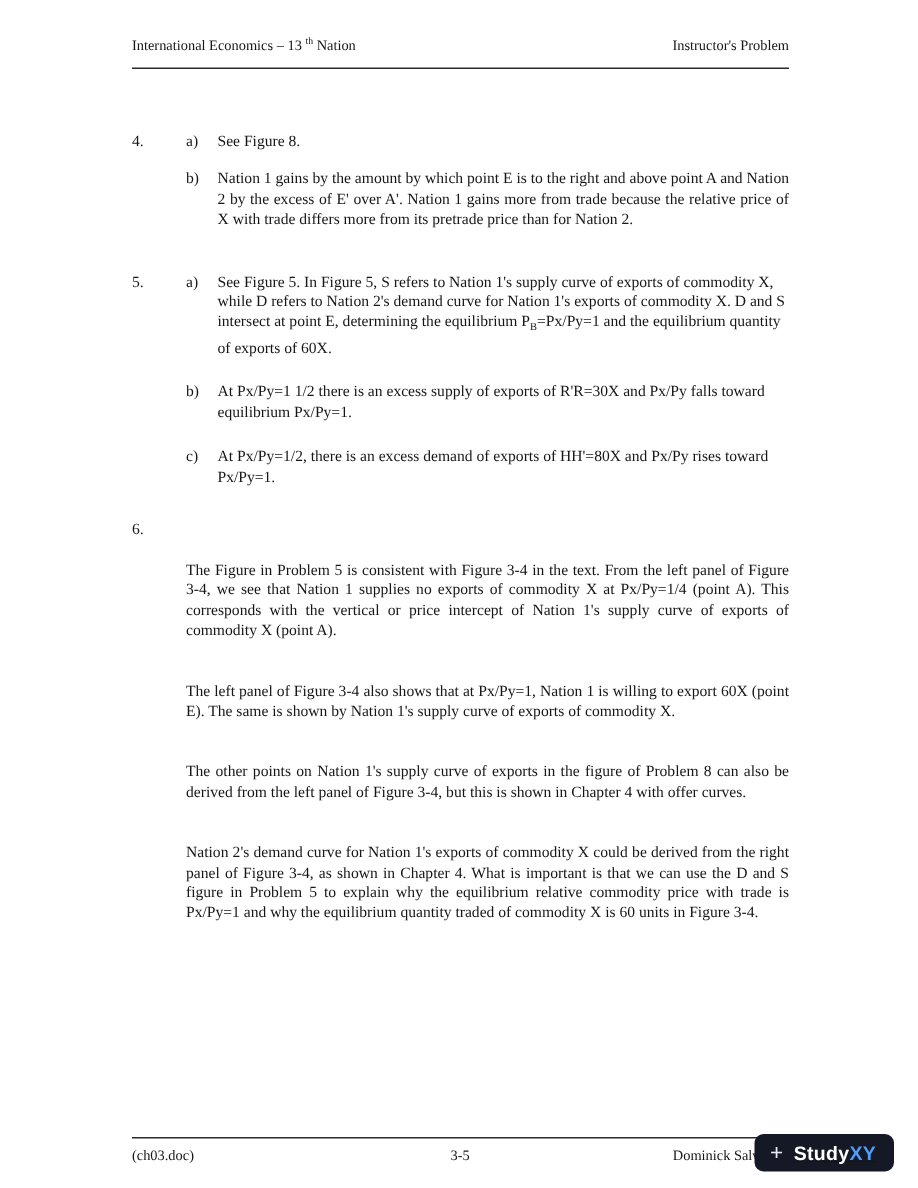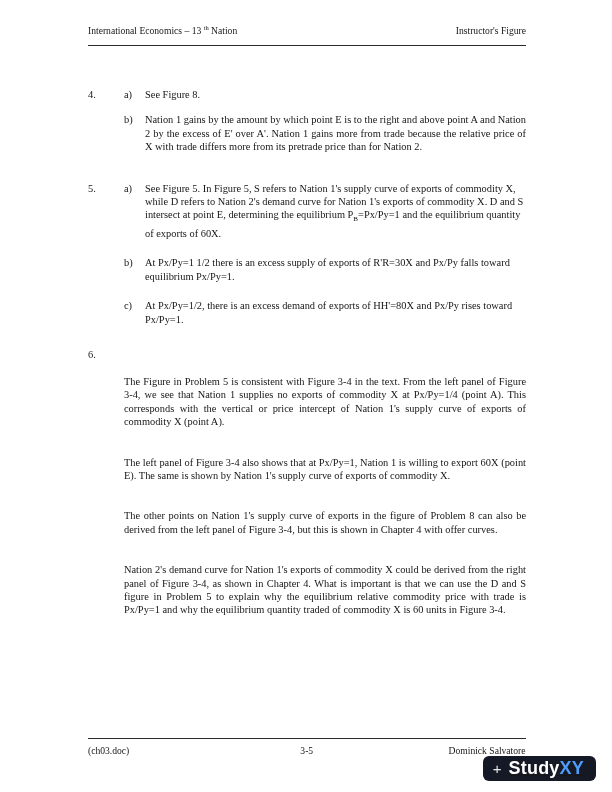--- a/index.html
+++ b/index.html
@@ -48,21 +48,21 @@
   .mb-item-5 { margin-bottom: 22px; }
   .mb-sub-sm { margin-bottom: 12px; }
   .mb-sub-md { margin-bottom: 16px; }
   .para { margin-bottom: 17px; text-align: justify; margin-top: 27px; }
   .para:last-child { margin-bottom: 0; }
   sub.subscript { font-size: 7px; }
 
   
   .page-footer {
     position: absolute;
-    top: 738px; left: 88px; right: 86px;
+    top: 758px; left: 88px; right: 86px;
     display: flex; align-items: center;
     border-top: 1px solid #2b2b2b;
     padding-top: 5px;
     font-size: 9.6px;
   }
   .footer-left  { width: 33.3%; text-align: left; }
   .footer-center{ width: 33.3%; text-align: center; }
   .footer-right { width: 33.3%; text-align: right; }
 
   
@@ -75,32 +75,32 @@
     border-radius: 6px;
     padding: 0 12px 0 10px;
     font-family: "Liberation Sans", sans-serif;
   }
   .plus-icon {
     color: #e8eaef;
     font-size: 15px;
     font-weight: 300;
     line-height: 1;
   }
-  .brand-text { font-size: 18px; font-weight: bold; letter-spacing: 0.2px; text-decoration: underline; }
+  .brand-text { font-size: 13px; font-weight: bold; letter-spacing: 0.2px; text-decoration: underline; }
   .brand-study { color: #ffffff; }
   .brand-xy { color: #4f9cf9; }
 </style>
 </head>
 <body>
 
 <div class="page">
 
   <div class="page-header">
     <div><span>International Economics – 13 </span><span class="sup">th</span><span>  Nation</span></div>
-    <div>Instructor's Figure</div>
+    <div>Instructor's Problem</div>
   </div>
 
   <div class="content">
 
     <section class="qa-item mb-item-4">
       <div class="q-num">4.</div>
       <div class="q-body">
         <div class="sub-item mb-sub-sm">
           <span class="sub-label">a)</span>
           <p class="sub-text">See Figure 8.</p>

